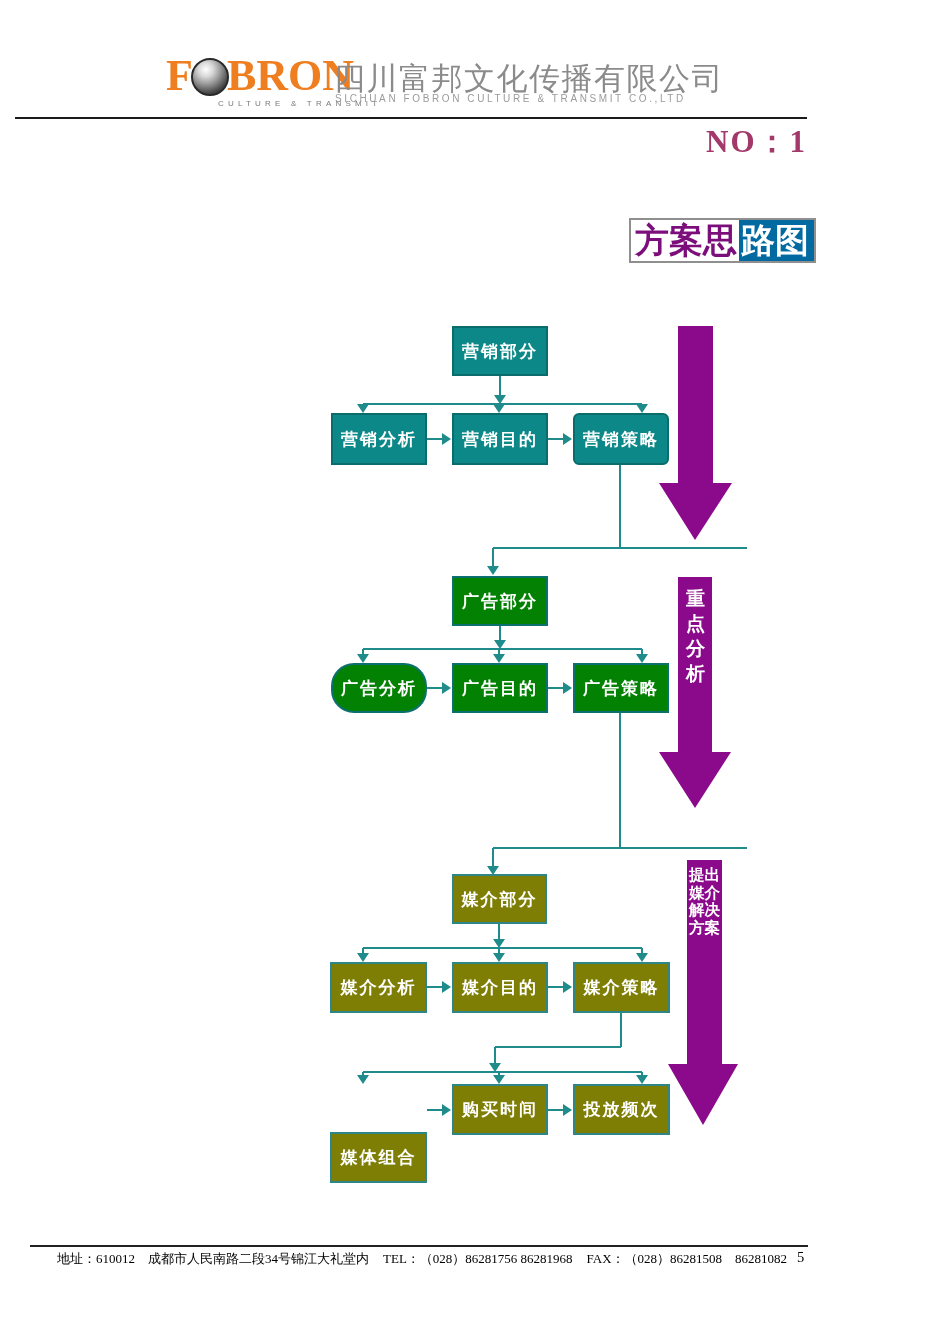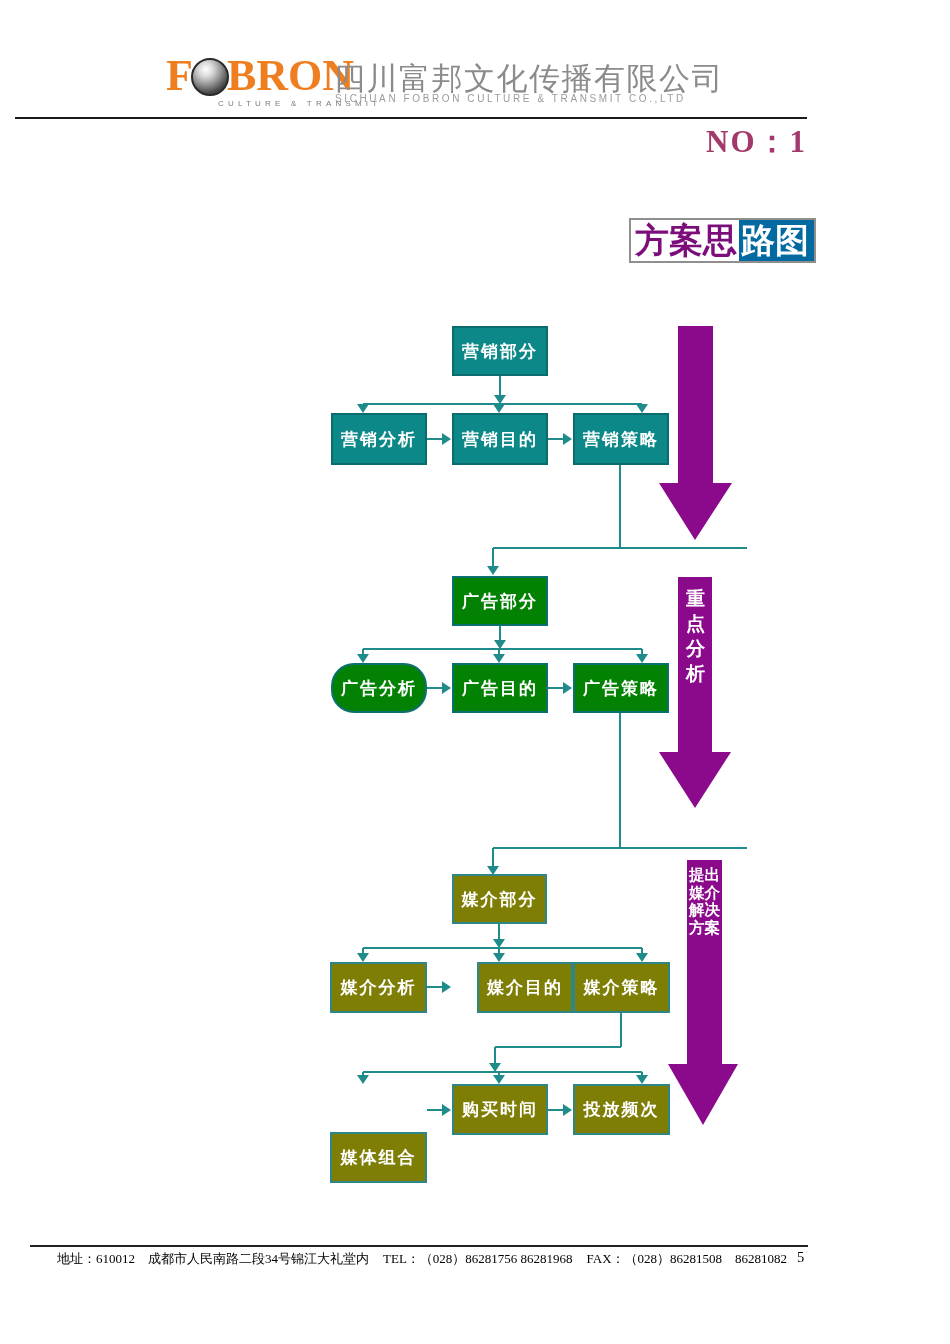--- a/index.html
+++ b/index.html
@@ -139,30 +139,30 @@
       <polygon points="687,860 722,860 722,1064 738,1064 703,1125 668,1064 687,1064"></polygon>
     </g>
   </svg>
 
   <div class="varrow-label l2">重点分析</div>
   <div class="varrow-label l3">提出媒介解决方案</div>
 
   <div class="fbox teal" style="left:452px;top:326px;width:96px;height:50px;">营销部分</div>
   <div class="fbox teal" style="left:331px;top:413px;width:96px;height:52px;">营销分析</div>
   <div class="fbox teal" style="left:452px;top:413px;width:96px;height:52px;">营销目的</div>
-  <div class="fbox teal" style="left:573px;top:413px;width:96px;height:52px;">营销策略</div>
+  <div class="fbox teal" style="left:573px;top:413px;width:96px;height:52px;border-radius:6px;">营销策略</div>
 
   <div class="fbox green" style="left:452px;top:576px;width:96px;height:50px;">广告部分</div>
   <div class="fbox green" style="left:331px;top:663px;width:96px;height:50px;border-radius:23px;">广告分析</div>
   <div class="fbox green" style="left:452px;top:663px;width:96px;height:50px;">广告目的</div>
   <div class="fbox green" style="left:573px;top:663px;width:96px;height:50px;">广告策略</div>
 
   <div class="fbox olive" style="left:452px;top:874px;width:95px;height:50px;">媒介部分</div>
   <div class="fbox olive" style="left:330px;top:962px;width:97px;height:51px;">媒介分析</div>
-  <div class="fbox olive" style="left:452px;top:962px;width:96px;height:51px;margin-left:25px;">媒介目的</div>
+  <div class="fbox olive" style="left:452px;top:962px;width:96px;height:51px;">媒介目的</div>
   <div class="fbox olive" style="left:573px;top:962px;width:97px;height:51px;">媒介策略</div>
   <div class="fbox olive" style="left:330px;top:1084px;width:97px;height:51px;margin-top:48px;">媒体组合</div>
   <div class="fbox olive" style="left:452px;top:1084px;width:96px;height:51px;">购买时间</div>
   <div class="fbox olive" style="left:573px;top:1084px;width:97px;height:51px;">投放频次</div>
 
   <div class="abs footer-rule"></div>
   <div class="abs footer-text">
     <span>地址：610012　成都市人民南路二段34号锦江大礼堂内</span><span>TEL：（028）86281756 86281968</span><span>FAX：（028）86281508　86281082</span>
   </div>
   <div class="abs page-num">5</div>

